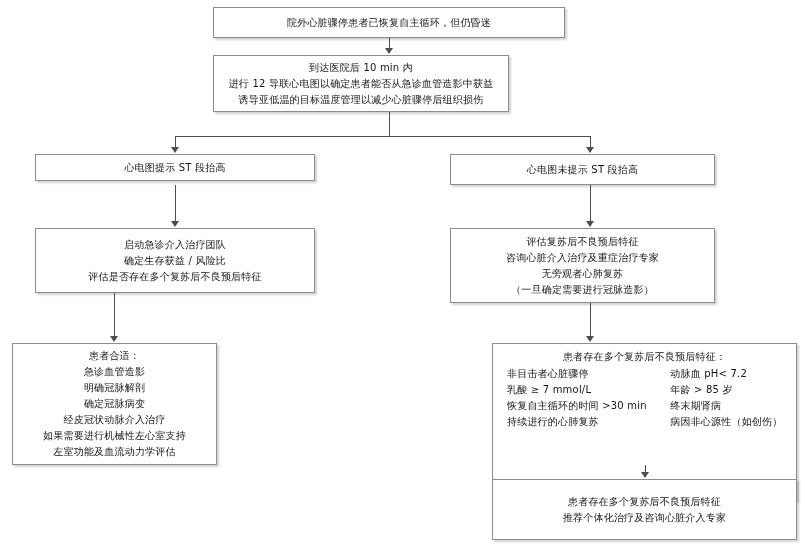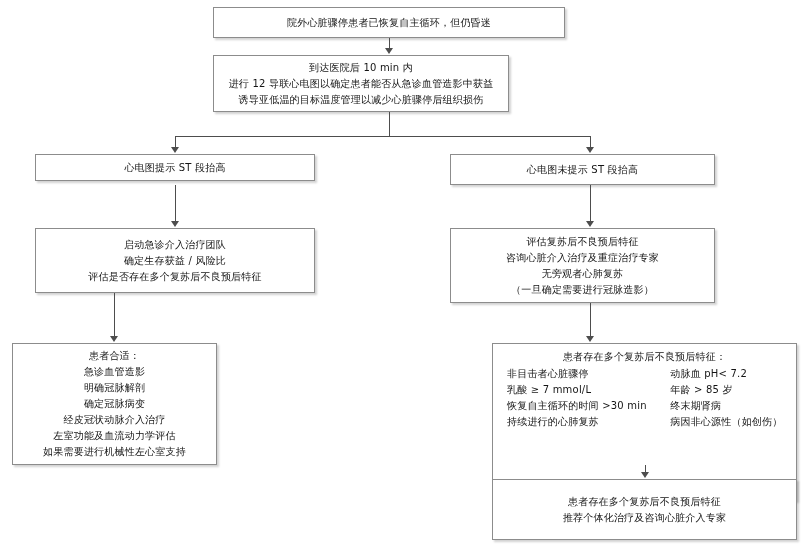--- a/index.html
+++ b/index.html
@@ -121,22 +121,22 @@
 
   <div class="vline" style="left:590px;top:303px;height:34px;"></div>
   <div class="arrow" style="left:585.5px;top:336px;"></div>
 
   <div class="node" style="left:12px;top:343px;width:205px;height:122px;">
     <span class="ln">患者合适：</span>
     <span class="ln">急诊血管造影</span>
     <span class="ln">明确冠脉解剖</span>
     <span class="ln">确定冠脉病变</span>
     <span class="ln">经皮冠状动脉介入治疗</span>
+    <span class="ln">如果需要进行机械性左心室支持</span>
     <span class="ln">左室功能及血流动力学评估</span>
-    <span class="ln">如果需要进行机械性左心室支持</span>
   </div>
 
   <div class="node cols" style="left:492px;top:343px;width:305px;height:158px;">
     <span class="hdr">患者存在多个复苏后不良预后特征：</span>
     <div class="grid">
       <span>非目击者心脏骤停</span>
       <span>动脉血 pH&lt; 7.2</span>
       <span>乳酸 ≥ 7 mmol/L</span>
       <span>年龄 &gt; 85 岁</span>
       <span>恢复自主循环的时间 &gt;30 min</span>

